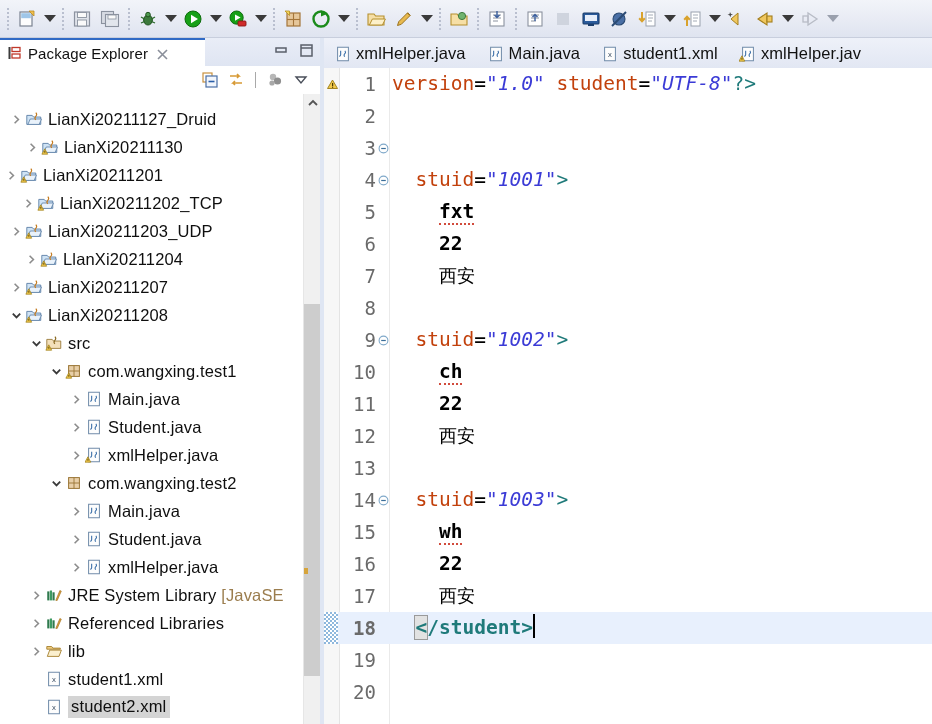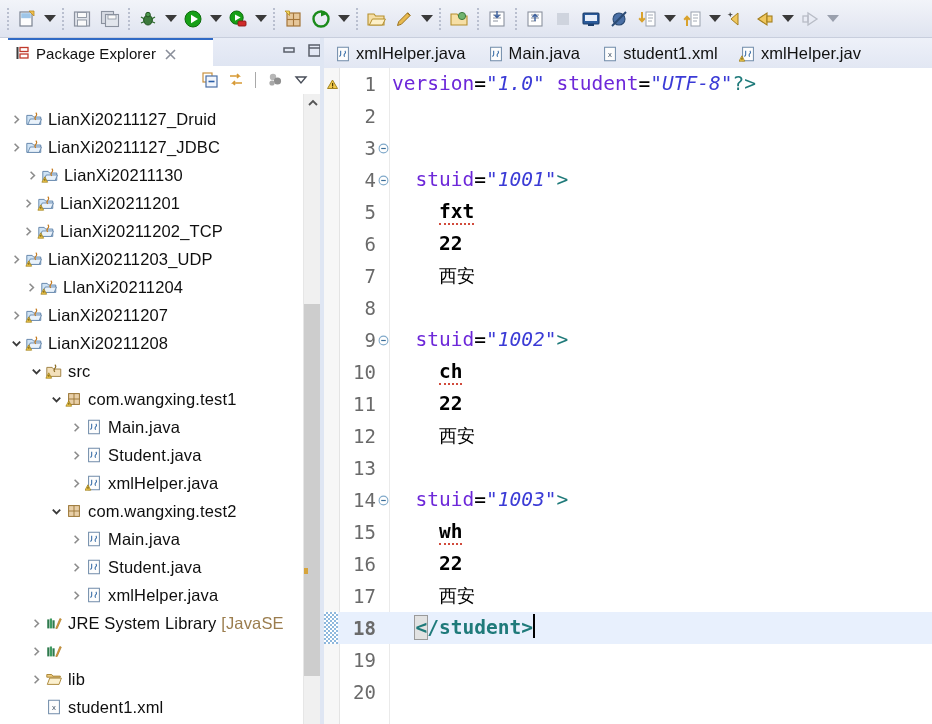--- a/index.html
+++ b/index.html
@@ -39,21 +39,21 @@
   }
   .tb-arrow.pale i { border-top-color: #9aa0ad; }
   .tb-btn svg { display: block; }
 
   
   .left-panel {
     position: absolute; left: 0; top: 38px; width: 320px; height: 686px;
     background: #ffffff;
   }
   .pe-tabstrip {
-    position: absolute; left: 8px; top: 0; width: 320px; height: 28px;
+    position: absolute; left: 0; top: 0; width: 320px; height: 28px;
     background: linear-gradient(to bottom,#e9edf7,#dfe5f2);
   }
   .pe-tab {
     position: absolute; left: 0; top: 0; height: 28px;
     background: #ffffff;
     border-top: 2px solid #316ac5;
     display: flex; align-items: center; padding: 0 9px 0 7px;
     cursor: pointer;
   }
   .pe-tab-icon { width: 16px; height: 16px; margin-right: 5px; flex: none; }
@@ -163,21 +163,21 @@
   }
   .cl-fold {
     position: absolute; left: 52px; top: 0; width: 14px; height: 32px;
     display: flex; align-items: center; justify-content: center; cursor: pointer;
   }
   .cl-text {
     position: absolute; left: 68px; top: 0; height: 32px; white-space: pre;
   }
   
   .tk-tag   { color: #1f7a7a; }
-  .tk-attr  { color: #6d28d9; }
+  .tk-attr  { color: #c2410c; }
   .tk-val   { color: #3b3bd6; font-style: italic; }
   .tk-eq    { color: #000000; }
   .tk-txt   { color: #000000; font-weight: bold; }
   .tk-cjk   { color: #000000; font-family: "DejaVu Sans", sans-serif; font-size: 18px; }
   .misspell { border-bottom: 2px dotted #d14b3c; margin-top: 40px; }
 
   .bracket-box {
     outline: 1px solid #9a9a9a; background: #e2e2e2; padding: 0 0px;
   }
   .caret {
@@ -486,55 +486,40 @@
           </span>
           <span class="ticon">
             <svg width="18" height="18" viewBox="0 0 20 20">
               <path d="M2 6 h6 l1.5 1.8 h8 v8.2 h-15.5 z" fill="#cfe3f5" stroke="#5b7fa6" stroke-width="1"></path>
               <path d="M3.2 16 l2.6 -6 h12.5 l-2.6 6 z" fill="#e9f2fb" stroke="#5b7fa6" stroke-width=".9"></path>
               <path d="M12 3 q2 2 0 4 q-2 2 0 4" stroke="#c47a1e" stroke-width="1.2" fill="none"></path>
             </svg>
           </span>
           <span class="tlabel-wrap"><span class="tlabel">LianXi20211127_Druid</span></span>
         </div>
-        <div class="trow" style="padding-left:8px">
-          <span class="twist">
-            <svg width="11" height="11" viewBox="0 0 11 11">
-              <path d="M3.6 1.8 L7.4 5.5 L3.6 9.2" stroke="#8c8c8c" stroke-width="1.6" fill="none"></path>
-            </svg>
-          </span>
-          <span class="ticon">
-            <svg width="18" height="18" viewBox="0 0 20 20">
-              <path d="M2 6 h6 l1.5 1.8 h8 v8.2 h-15.5 z" fill="#cfe3f5" stroke="#5b7fa6" stroke-width="1"></path>
-              <path d="M3.2 16 l2.6 -6 h12.5 l-2.6 6 z" fill="#e9f2fb" stroke="#5b7fa6" stroke-width=".9"></path>
-              <path d="M12 3 q2 2 0 4 q-2 2 0 4" stroke="#c47a1e" stroke-width="1.2" fill="none"></path>
-            </svg>
-          </span>
-          <span class="tlabel-wrap"><span class="tlabel">LianXi20211127_JDBC</span></span>
-        </div>
         <div class="trow" style="padding-left:24px">
           <span class="twist">
             <svg width="11" height="11" viewBox="0 0 11 11">
               <path d="M3.6 1.8 L7.4 5.5 L3.6 9.2" stroke="#8c8c8c" stroke-width="1.6" fill="none"></path>
             </svg>
           </span>
           <span class="ticon">
             <svg width="18" height="18" viewBox="0 0 20 20">
               <path d="M2 6 h6 l1.5 1.8 h8 v8.2 h-15.5 z" fill="#cfe3f5" stroke="#5b7fa6" stroke-width="1"></path>
               <path d="M3.2 16 l2.6 -6 h12.5 l-2.6 6 z" fill="#e9f2fb" stroke="#5b7fa6" stroke-width=".9"></path>
               <path d="M12 3 q2 2 0 4 q-2 2 0 4" stroke="#c47a1e" stroke-width="1.2" fill="none"></path>
               <g transform="translate(0,7)">
                 <path d="M1 11 l3.2 -6 l3.2 6 z" fill="#f2c94c" stroke="#9a7a14" stroke-width=".8"></path>
                 <rect x="3.8" y="7.2" width="1" height="2.2" fill="#4a3a00"></rect>
               </g>
             </svg>
           </span>
           <span class="tlabel-wrap"><span class="tlabel">LianXi20211130</span></span>
         </div>
-        <div class="trow" style="padding-left:20px">
+        <div class="trow" style="padding-left:3px">
           <span class="twist">
             <svg width="11" height="11" viewBox="0 0 11 11">
               <path d="M3.6 1.8 L7.4 5.5 L3.6 9.2" stroke="#8c8c8c" stroke-width="1.6" fill="none"></path>
             </svg>
           </span>
           <span class="ticon">
             <svg width="18" height="18" viewBox="0 0 20 20">
               <path d="M2 6 h6 l1.5 1.8 h8 v8.2 h-15.5 z" fill="#cfe3f5" stroke="#5b7fa6" stroke-width="1"></path>
               <path d="M3.2 16 l2.6 -6 h12.5 l-2.6 6 z" fill="#e9f2fb" stroke="#5b7fa6" stroke-width=".9"></path>
               <path d="M12 3 q2 2 0 4 q-2 2 0 4" stroke="#c47a1e" stroke-width="1.2" fill="none"></path>
@@ -810,20 +795,21 @@
             </svg>
           </span>
           <span class="ticon">
             <svg width="18" height="18" viewBox="0 0 20 20">
               <rect x="2.5" y="6" width="2.4" height="10" fill="#2f7a4d"></rect>
               <rect x="5.4" y="5" width="2.4" height="11" fill="#3e9b62"></rect>
               <rect x="8.3" y="7" width="2.4" height="9" fill="#2f7a4d"></rect>
               <path d="M12 16 l4.5 -11 l1.6 .7 l-4.5 10.3 z" fill="#e3a33c" stroke="#9a6c1c" stroke-width=".7"></path>
             </svg>
           </span>
+          <span class="tlabel-wrap"><span class="tlabel">Referenced Libraries</span></span>
         </div>
         <div class="trow" style="padding-left:28px">
           <span class="twist">
             <svg width="11" height="11" viewBox="0 0 11 11">
               <path d="M3.6 1.8 L7.4 5.5 L3.6 9.2" stroke="#8c8c8c" stroke-width="1.6" fill="none"></path>
             </svg>
           </span>
           <span class="ticon">
             <svg width="18" height="18" viewBox="0 0 20 20">
               <path d="M2 5 h5.4 l1.4 1.8 h8.2 v1.2 h-15 z" fill="#f0cd80" stroke="#a5802f" stroke-width="1"></path>

